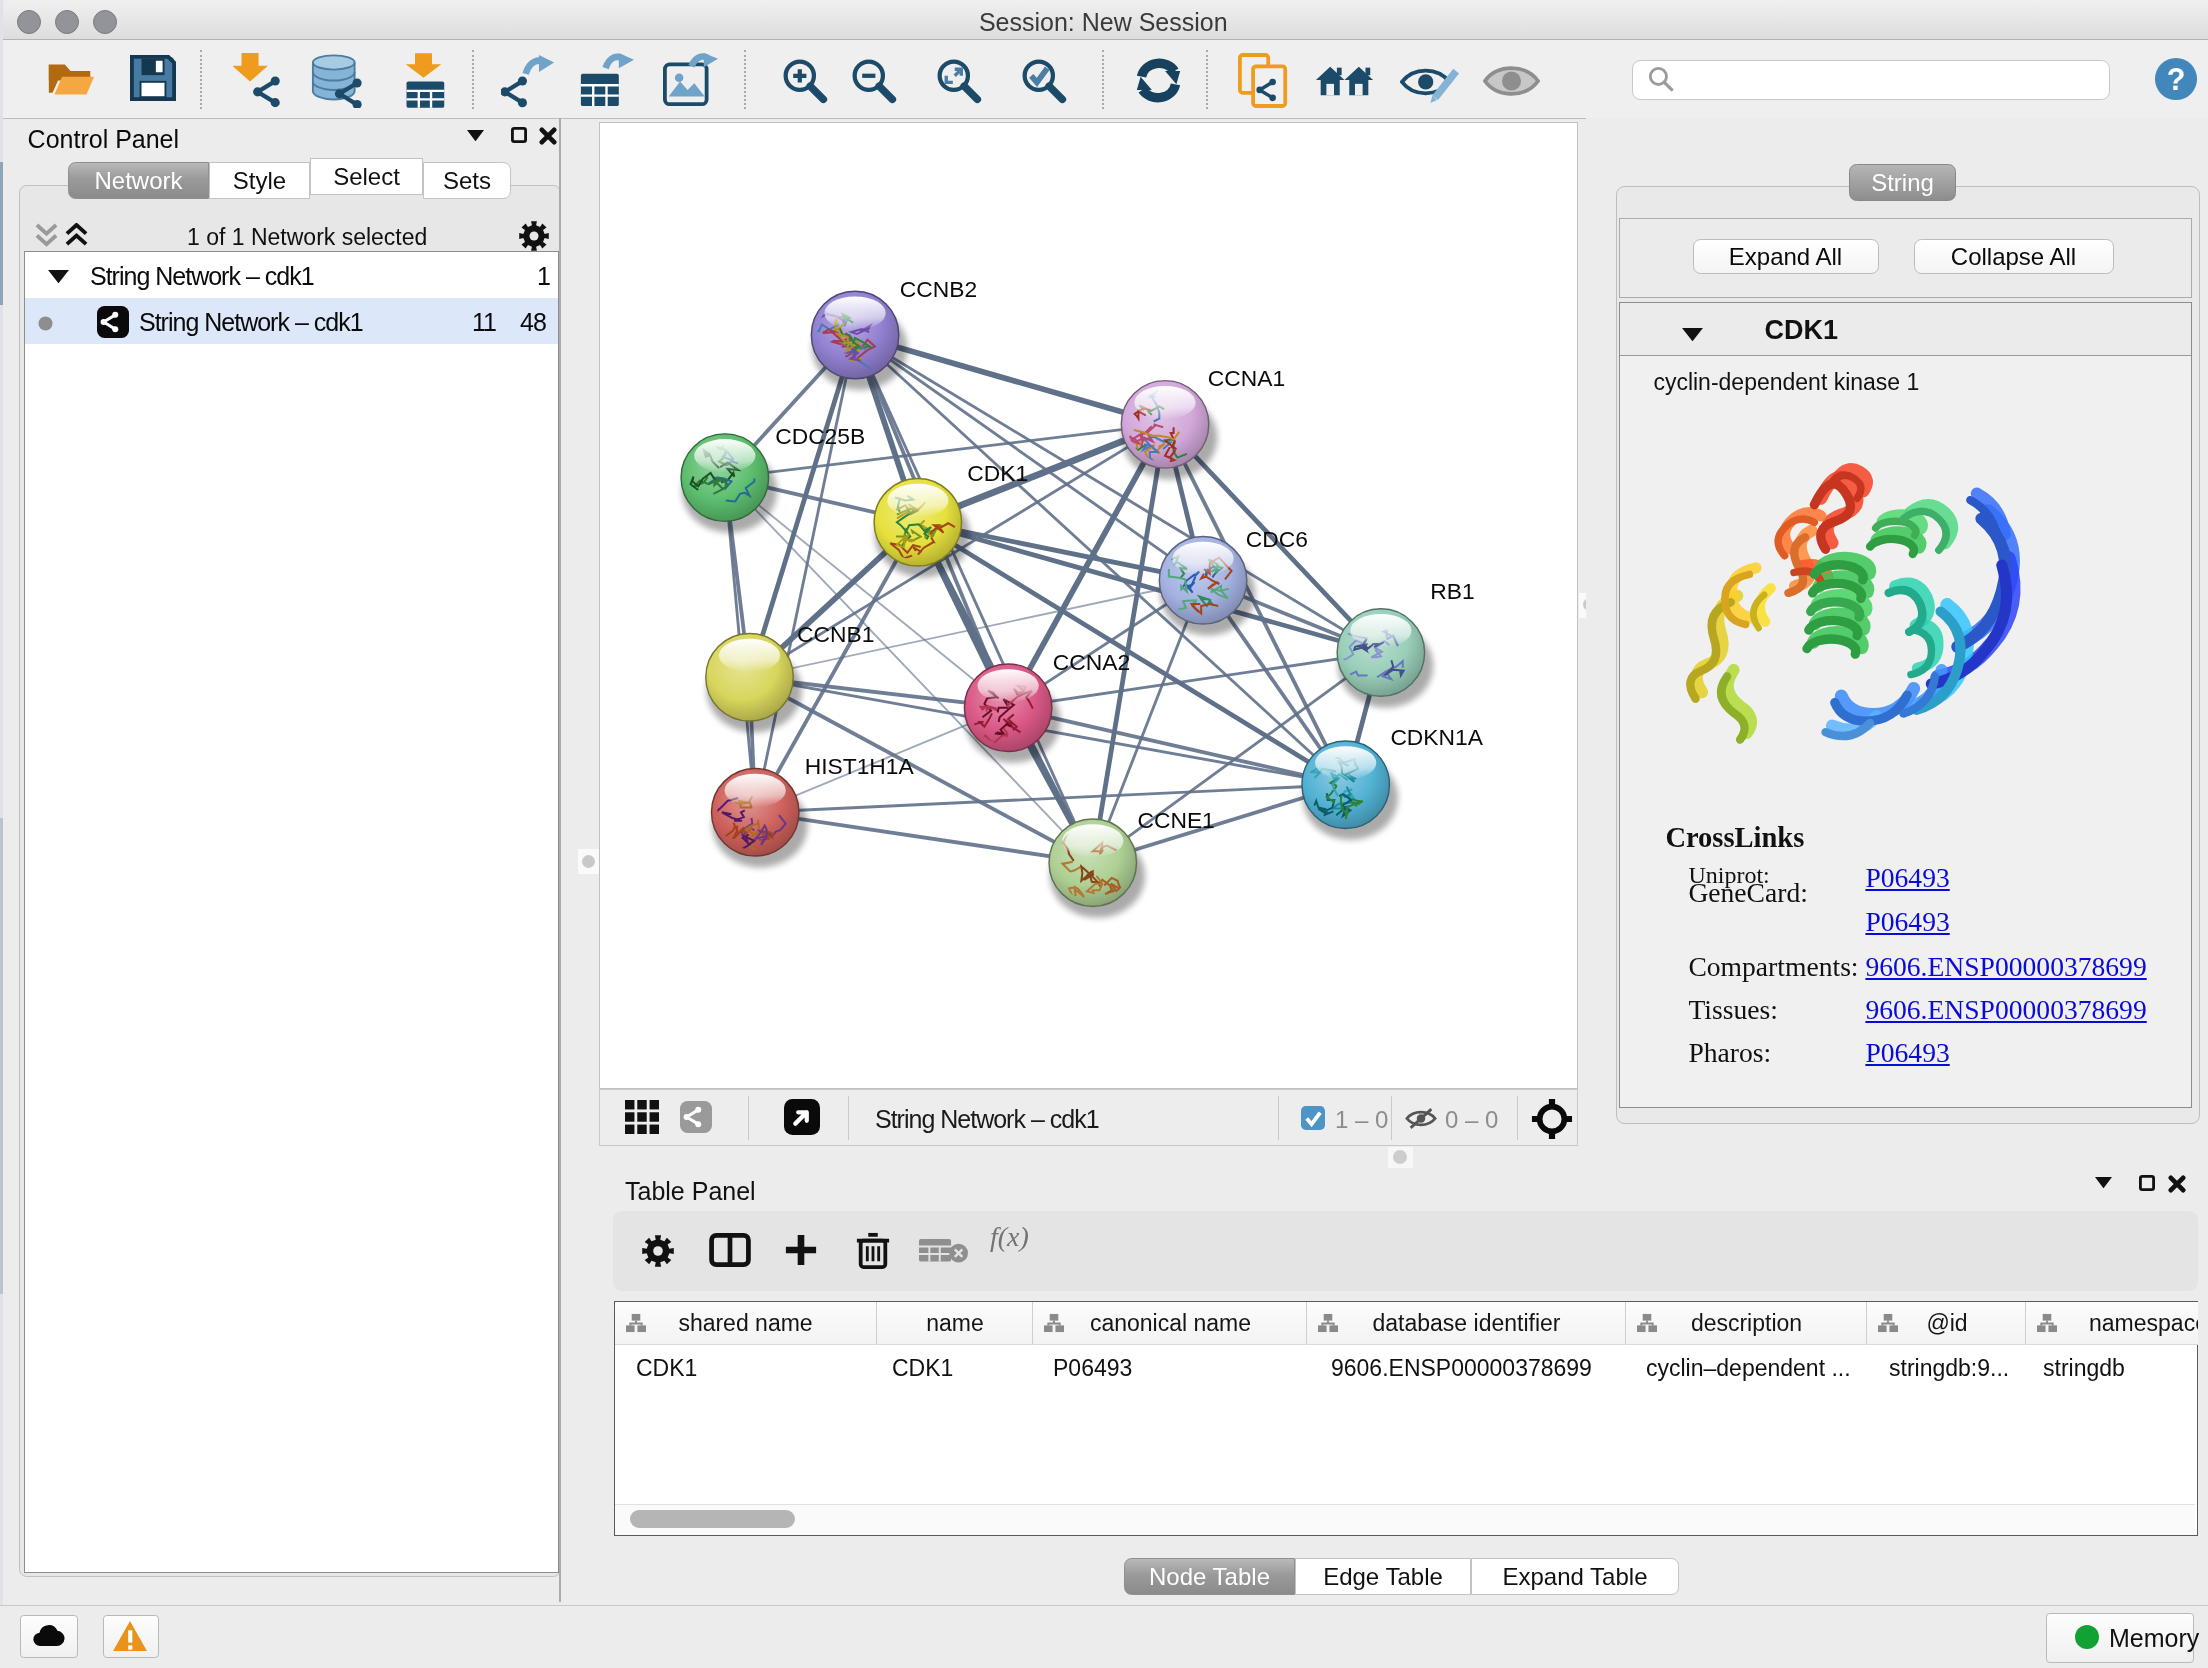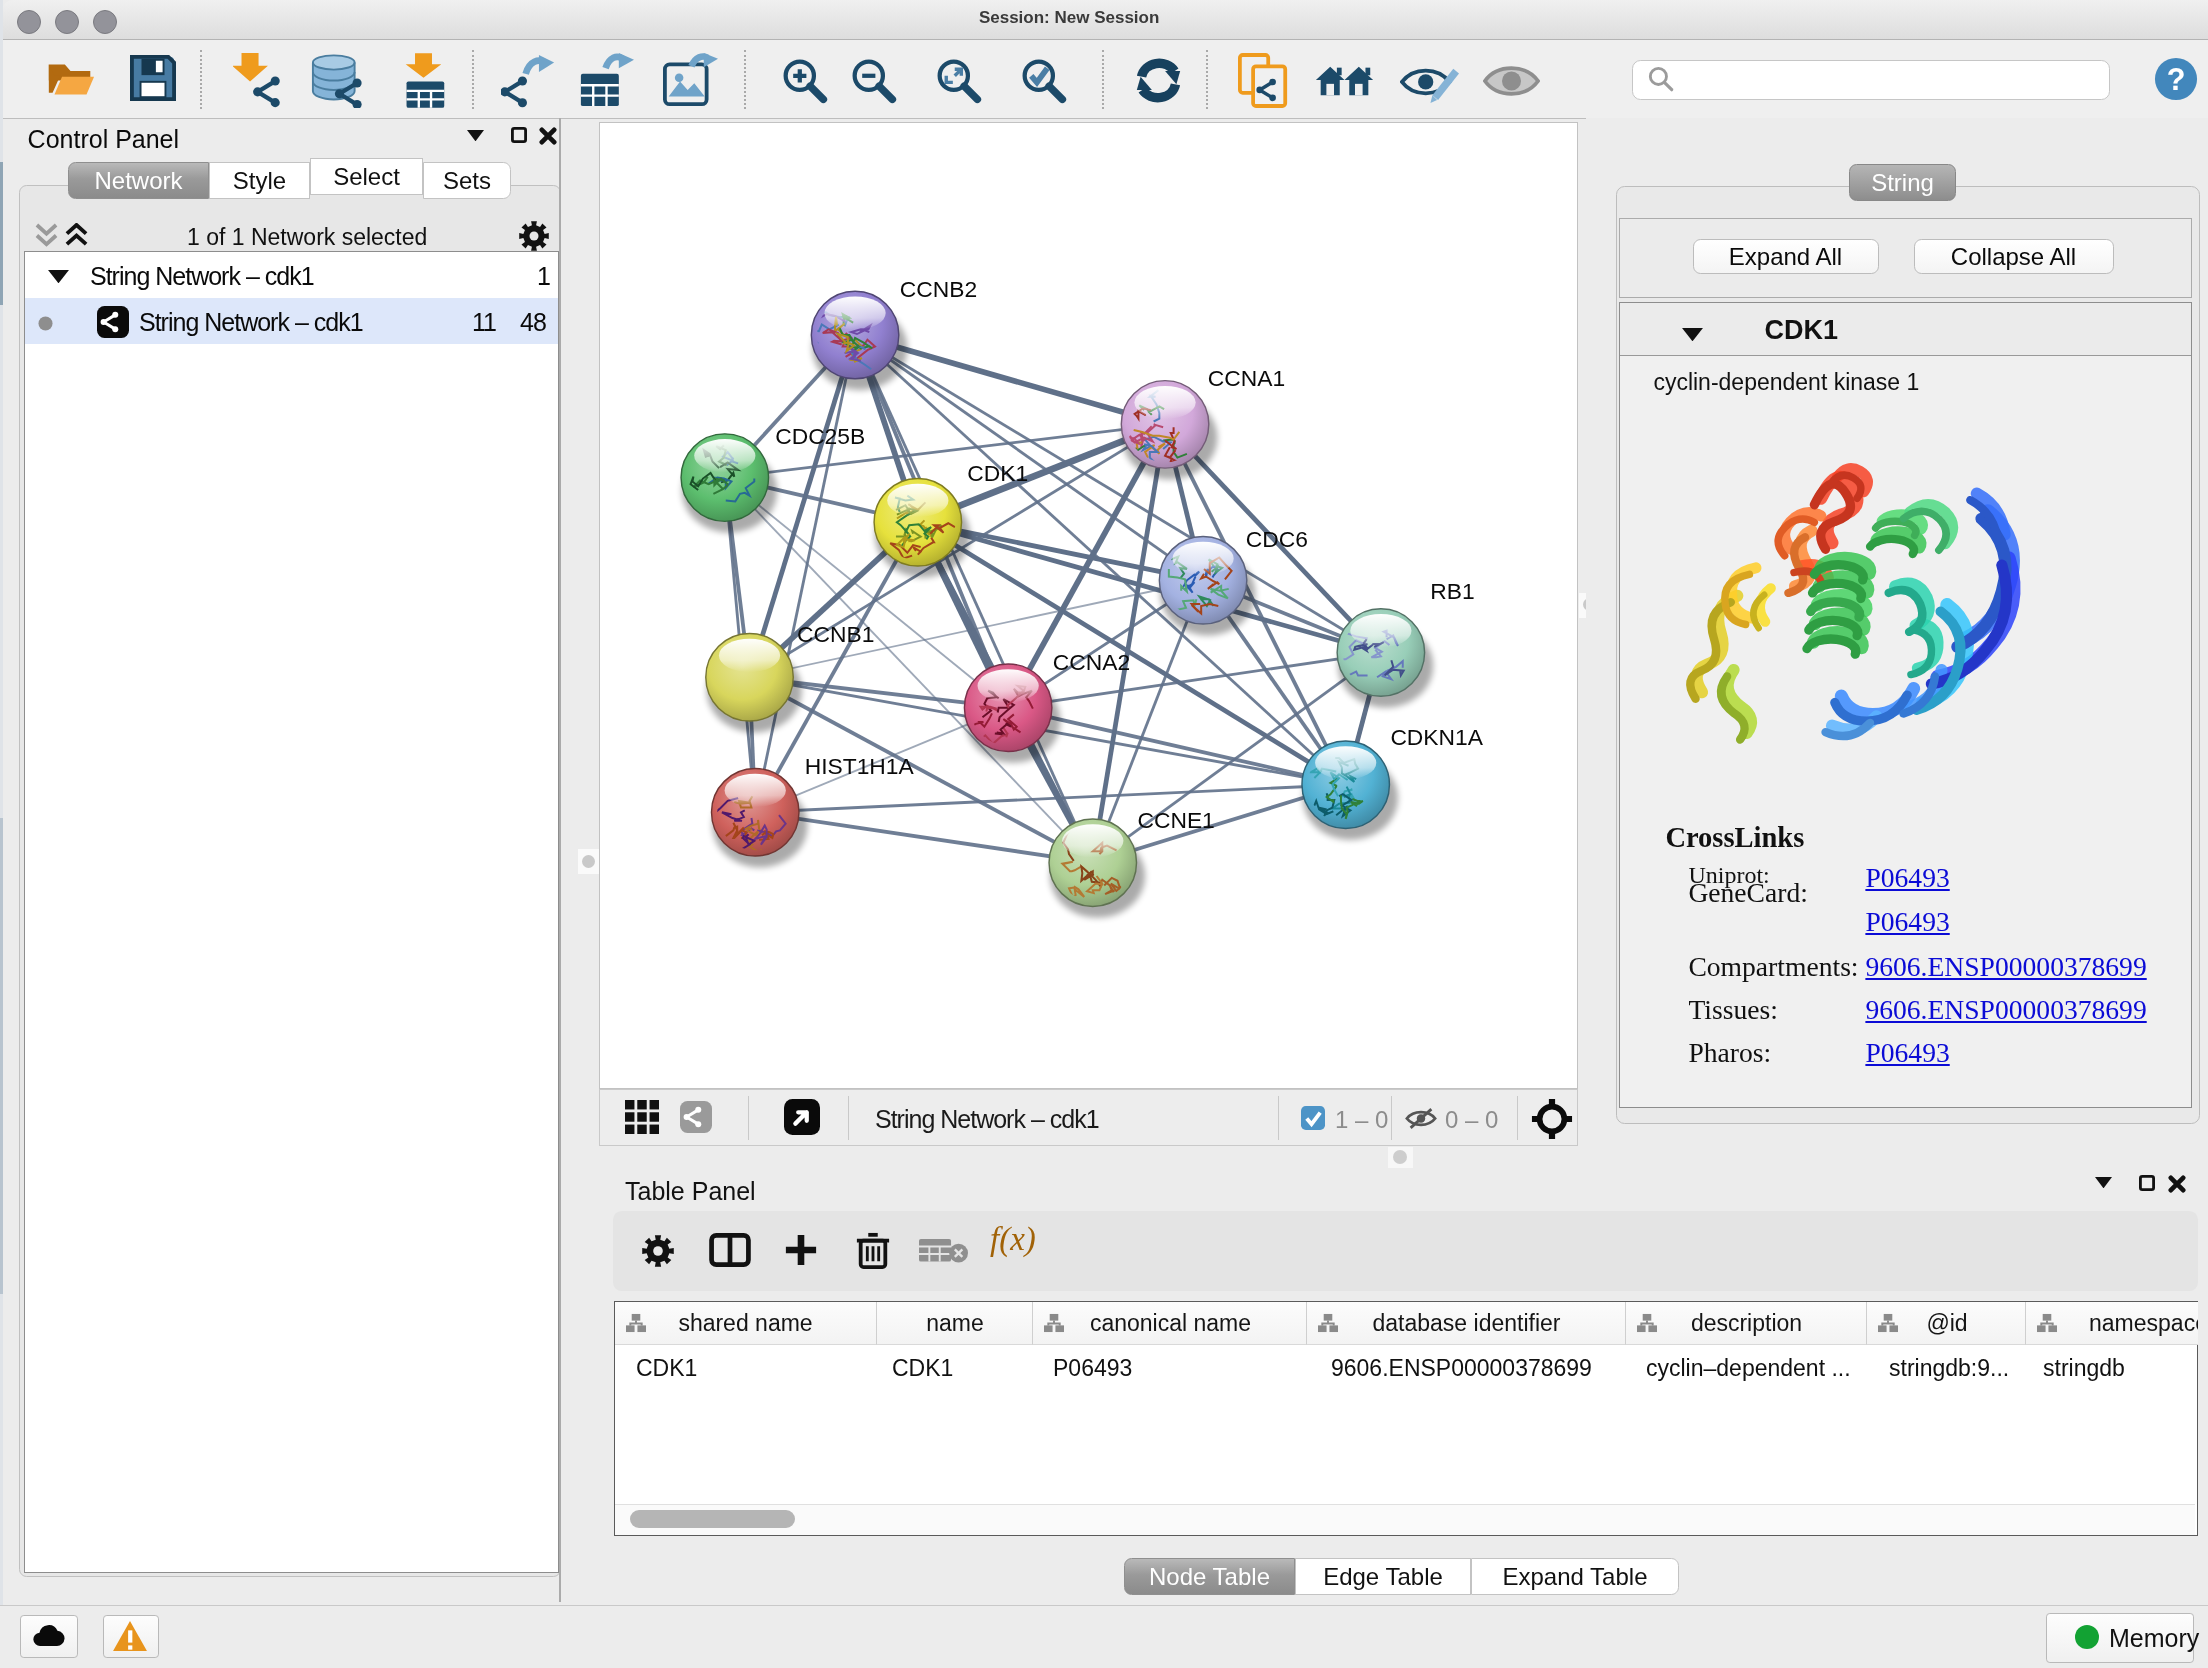--- a/index.html
+++ b/index.html
@@ -1,21 +1,21 @@
 <!DOCTYPE html>
 <html style="font-size:15px"><head><meta charset="utf-8"><style>
 html,body{margin:0;padding:0;}
 body{width:2208px;height:1668px;position:relative;background:#ececec;
  font-family:"Liberation Sans",sans-serif;overflow:hidden;color:#111;}
 .abs{position:absolute;}
 .titlebar{left:2.9px;top:0;width:2206px;height:39px;border-radius:9.5px 0 0 0;
  background:linear-gradient(180deg,#f0f0f0,#dddddd);border-bottom:1px solid #b3b3b3;}
 .tl{position:absolute;top:9.5px;width:22px;height:22px;border-radius:50%;
  background:#93939a;border:1px solid #7a7a80;}
-.wtitle{position:absolute;top:7.6px;left:976px;font-size:17px;font-weight:bold;color:#3a3a3a;}
+.wtitle{position:absolute;top:7.6px;left:976px;font-size:25px;font-weight:normal;color:#3a3a3a;}
 .toolbar{left:2.9px;top:40px;width:2206px;height:78px;background:#efefef;border-bottom:1px solid #bdbdbd;}
 .tsep{position:absolute;top:9.5px;height:59px;width:0;border-left:2.9px dotted #a9a9a9;}
 .icon{position:absolute;}
 .searchbox{position:absolute;left:1629px;top:20px;width:476px;height:38px;background:#fff;
  border:1.9px solid #c6c6c6;border-radius:8.6px;}
 .ptitle{font-size:25px;color:#0a0a0a;}
 .tabbtn{position:absolute;z-index:3;height:37px;display:flex;align-items:center;justify-content:center;
  font-size:24px;background:#fff;border:1px solid #c3c3c3;box-sizing:border-box;}
 .tabsel{background:linear-gradient(180deg,#b9b9b9 0%,#9a9a9a 45%,#8b8b8b 100%);color:#fff;border:1px solid #8f8f8f;}
 .cpane{left:19px;top:185px;width:542px;height:1392px;background:#e7e7e7;
@@ -822,21 +822,21 @@
     <line x1="2" y1="10" x2="36" y2="10" stroke="#111" stroke-width="4"></line>
     <line x1="14" y1="4" x2="24" y2="4" stroke="#111" stroke-width="4"></line>
     <path d="M13 16 v16 M19 16 v16 M25 16 v16" stroke="#111" stroke-width="3"></path>
   </svg>
 <svg class="icon" style="left:919px;top:1236px" width="49" height="28.5" viewBox="0 0 52 30">
     <rect x="0" y="3" width="34" height="24" rx="2" fill="#8f8f8f"></rect>
     <path d="M0 11 h34 M11 11 v16 M22 11 v16 M0 19 h34" stroke="#e4e4e4" stroke-width="2"></path>
     <circle cx="42" cy="18" r="10" fill="#8f8f8f"></circle>
     <path d="M38 14 l8 8 M46 14 l-8 8" stroke="#e4e4e4" stroke-width="2.5"></path>
   </svg>
-<div class="abs serif" style="left:990px;top:1221px;font-size:33px;font-style:italic;color:#a16207">f(x)</div>
+<div class="abs serif" style="left:990px;top:1221px;font-size:28px;font-style:italic;color:#737373">f(x)</div>
 <div class="abs table">
     <div class="th" style="left:0px;width:261px">
       <svg width="22" height="20" viewBox="0 0 23 21">
         <rect x="7" y="1" width="9" height="7" fill="#8a8a8a"></rect>
         <rect x="1" y="13" width="9" height="7" fill="#8a8a8a"></rect>
         <rect x="13" y="13" width="9" height="7" fill="#8a8a8a"></rect>
         <path d="M11.5 8 v3 M5.5 13 v-2 h12 v2" stroke="#8a8a8a" stroke-width="2" fill="none"></path>
       </svg>
       <div class="thx2" style="width:261px">shared name</div>
     </div>

